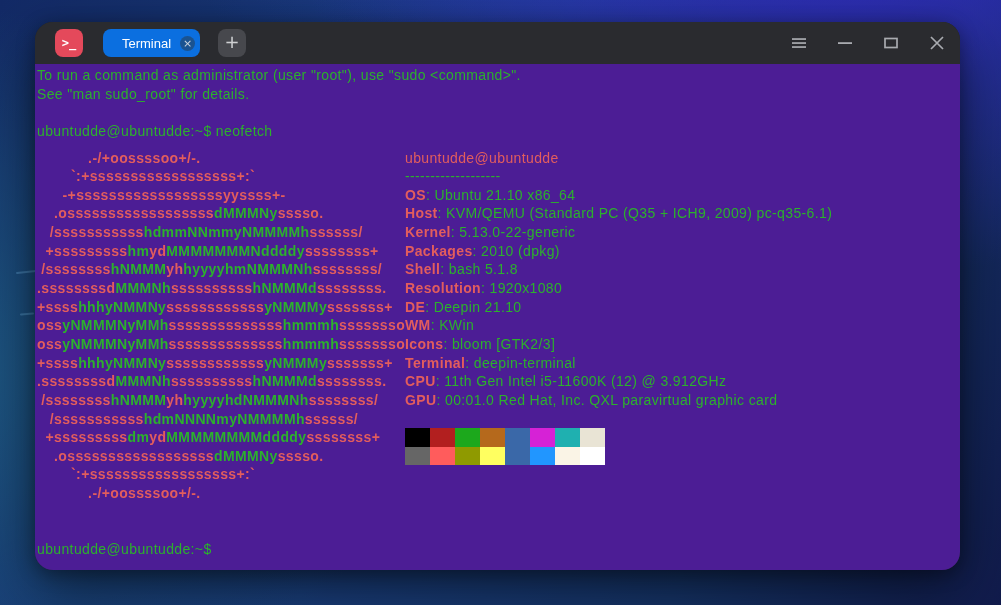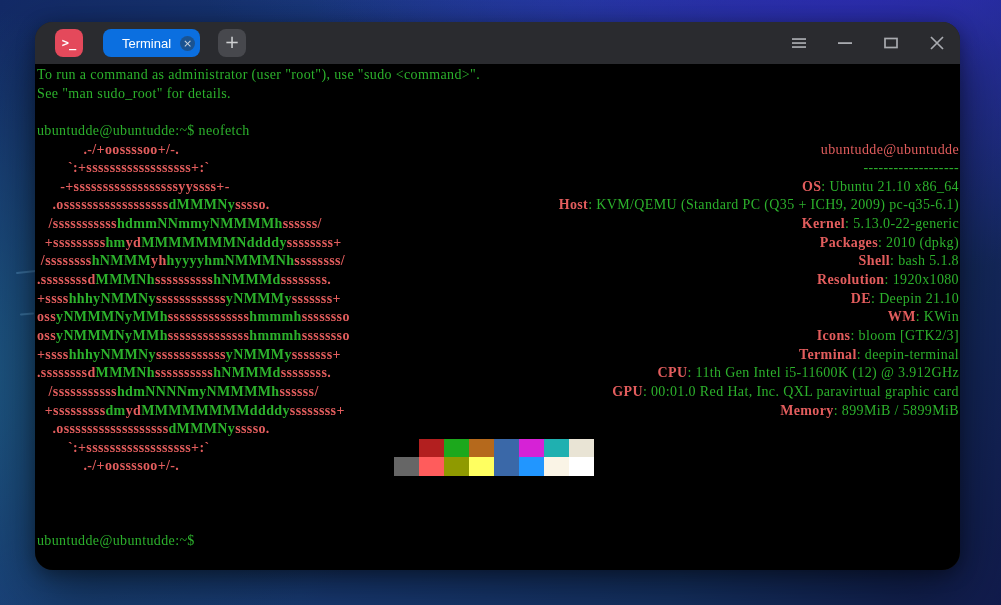--- a/index.html
+++ b/index.html
@@ -51,32 +51,32 @@
   }
   .tb-spacer{flex:1;}
   .winbtn{
     width:46px; height:42px; display:flex; align-items:center; justify-content:center;
     flex:0 0 auto;
   }
   .winbtn svg{display:block;}
 
   .term{
     position:absolute; left:0; top:42px; right:0; bottom:0;
-    border-radius:0 0 18px 18px; background:#000000; overflow:hidden;
-    font-family:Liberation Serif, serif;
+    border-radius:0 0 18px 18px; background:#4c1d95; overflow:hidden;
+    font-family:Liberation Sans, sans-serif;
     font-size:14px; line-height:18.65px; letter-spacing:0.37px;
     color:#2cb12c; padding:2px 15px 0 2px; box-sizing:border-box; cursor:text;
   }
   .term pre{margin:0; font:inherit; letter-spacing:inherit; height:18.65px;}
   .grn{color:#2cb12c;}
   .red{color:#e25d5d;}
   .bold{font-weight:bold;}
-  .neofetch{position:relative; height:373px;}
+  .neofetch{position:relative; height:373px;margin-top:8px;}
   .art span{font-weight:bold;}
-  .info{position:absolute; left:357px; top:0; width:565px;text-align:right;}
+  .info{position:absolute; left:368px; top:0; width:565px;}
   .info .lbl{color:#e25d5d; font-weight:bold;}
   .palette-row{display:flex; height:18.65px;}
   .swatch{width:25px; height:18.65px; flex:0 0 auto;}
 </style>
 </head>
 <body>
 
 <div id="stage">
   <div class="streak" id="streak1"></div>
   <div class="streak" id="streak2"></div>
@@ -139,20 +139,21 @@
             <pre><span class="red">    .ossssssssssssssssss</span><span class="grn">dMMMNy</span><span class="red">sssso.</span></pre>
             <pre><span class="red">   /sssssssssss</span><span class="grn">hdmmNNmmyNMMMMh</span><span class="red">ssssss/</span></pre>
             <pre><span class="red">  +sssssssss</span><span class="grn">hm</span><span class="red">yd</span><span class="grn">MMMMMMMNddddy</span><span class="red">ssssssss+</span></pre>
             <pre><span class="red"> /ssssssss</span><span class="grn">hNMMM</span><span class="red">yh</span><span class="grn">hyyyyhmNMMMNh</span><span class="red">ssssssss/</span></pre>
             <pre><span class="red">.ssssssssd</span><span class="grn">MMMNh</span><span class="red">ssssssssss</span><span class="grn">hNMMMd</span><span class="red">ssssssss.</span></pre>
             <pre><span class="red">+ssss</span><span class="grn">hhhyNMMNy</span><span class="red">ssssssssssss</span><span class="grn">yNMMMy</span><span class="red">sssssss+</span></pre>
             <pre><span class="red">oss</span><span class="grn">yNMMMNyMMh</span><span class="red">ssssssssssssss</span><span class="grn">hmmmh</span><span class="red">ssssssso</span></pre>
             <pre><span class="red">oss</span><span class="grn">yNMMMNyMMh</span><span class="red">ssssssssssssss</span><span class="grn">hmmmh</span><span class="red">ssssssso</span></pre>
             <pre><span class="red">+ssss</span><span class="grn">hhhyNMMNy</span><span class="red">ssssssssssss</span><span class="grn">yNMMMy</span><span class="red">sssssss+</span></pre>
             <pre><span class="red">.ssssssssd</span><span class="grn">MMMNh</span><span class="red">ssssssssss</span><span class="grn">hNMMMd</span><span class="red">ssssssss.</span></pre>
+            <pre><span class="red"> /ssssssss</span><span class="grn">hNMMM</span><span class="red">yh</span><span class="grn">hyyyyhdNMMMNh</span><span class="red">ssssssss/</span></pre>
             <pre><span class="red">   /sssssssssss</span><span class="grn">hdmNNNNmyNMMMMh</span><span class="red">ssssss/</span></pre>
             <pre><span class="red">  +sssssssss</span><span class="grn">dm</span><span class="red">yd</span><span class="grn">MMMMMMMMddddy</span><span class="red">ssssssss+</span></pre>
             <pre><span class="red">    .ossssssssssssssssss</span><span class="grn">dMMMNy</span><span class="red">sssso.</span></pre>
             <pre><span class="red">        `:+ssssssssssssssssss+:`</span></pre>
             <pre><span class="red">            .-/+oossssoo+/-.</span></pre>
           </div>
         <div class="info">
           <pre class="red bold">ubuntudde@ubuntudde</pre>
           <pre class="grn">-------------------</pre>
           <div>
@@ -161,21 +162,20 @@
               <pre><span class="lbl">Kernel</span><span class="grn">: 5.13.0-22-generic</span></pre>
               <pre><span class="lbl">Packages</span><span class="grn">: 2010 (dpkg)</span></pre>
               <pre><span class="lbl">Shell</span><span class="grn">: bash 5.1.8</span></pre>
               <pre><span class="lbl">Resolution</span><span class="grn">: 1920x1080</span></pre>
               <pre><span class="lbl">DE</span><span class="grn">: Deepin 21.10</span></pre>
               <pre><span class="lbl">WM</span><span class="grn">: KWin</span></pre>
               <pre><span class="lbl">Icons</span><span class="grn">: bloom [GTK2/3]</span></pre>
               <pre><span class="lbl">Terminal</span><span class="grn">: deepin-terminal</span></pre>
               <pre><span class="lbl">CPU</span><span class="grn">: 11th Gen Intel i5-11600K (12) @ 3.912GHz</span></pre>
               <pre><span class="lbl">GPU</span><span class="grn">: 00:01.0 Red Hat, Inc. QXL paravirtual graphic card</span></pre>
-              <pre><span class="lbl">Memory</span><span class="grn">: 899MiB / 5899MiB</span></pre>
             </div>
           <pre> </pre>
           <div class="palette-row">
               <div class="swatch" style="background: rgb(0, 0, 0);"></div>
               <div class="swatch" style="background: rgb(178, 31, 31);"></div>
               <div class="swatch" style="background: rgb(28, 168, 28);"></div>
               <div class="swatch" style="background: rgb(181, 105, 28);"></div>
               <div class="swatch" style="background: rgb(58, 104, 168);"></div>
               <div class="swatch" style="background: rgb(214, 34, 214);"></div>
               <div class="swatch" style="background: rgb(31, 176, 176);"></div>

